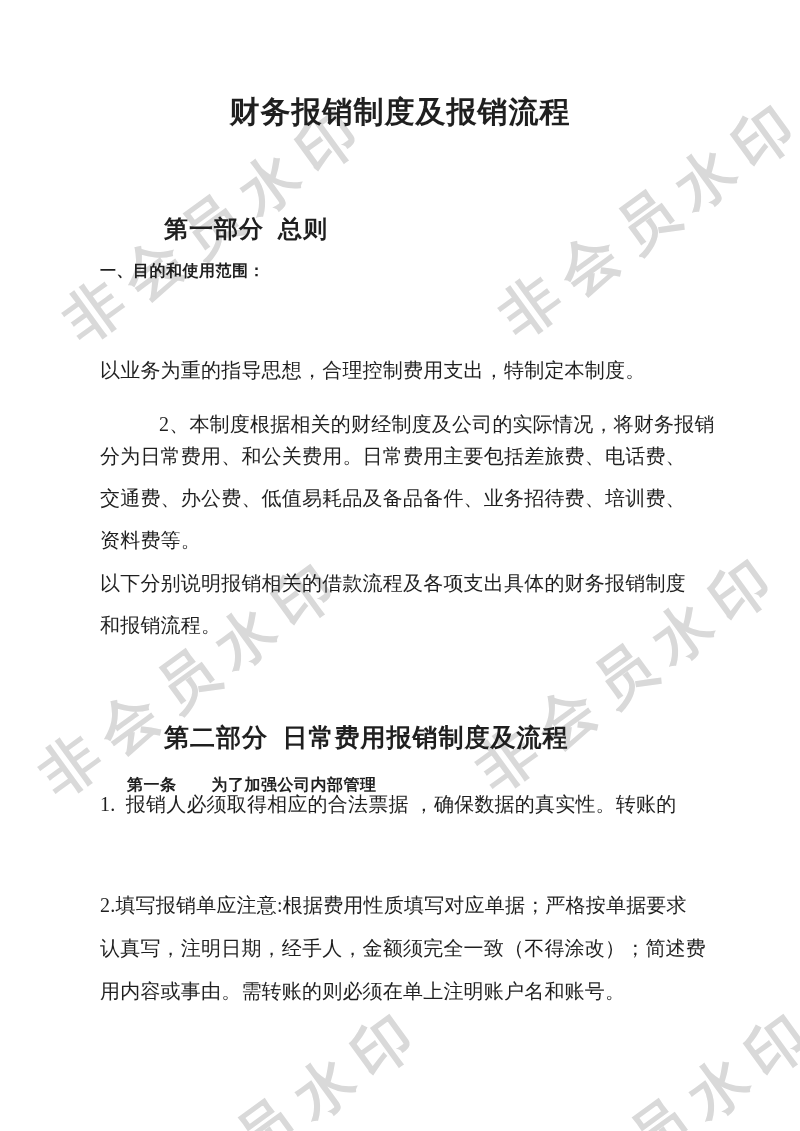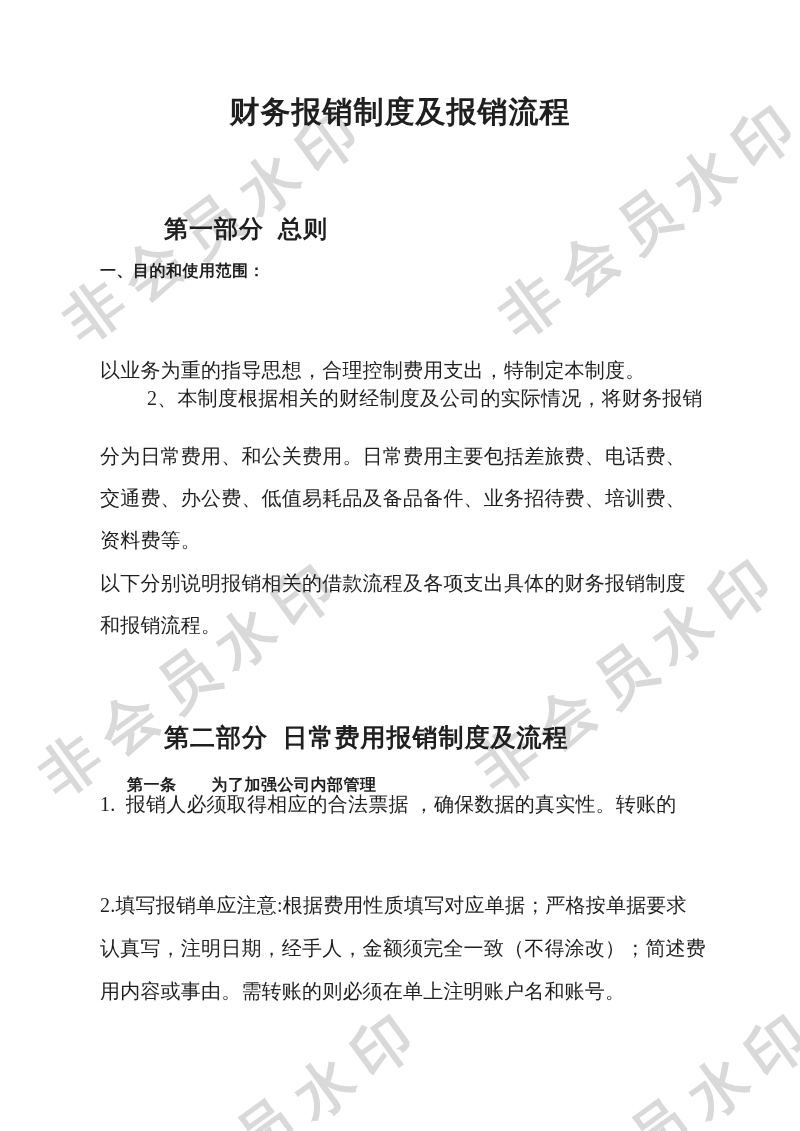--- a/index.html
+++ b/index.html
@@ -52,21 +52,21 @@
   .sh-article{top:756px;}
   .sh-article .article-title{margin-left:35px;}
   .line{
     position:absolute;left:100px;
     font-size:20px;font-weight:400;
     line-height:1.25;white-space:pre;letter-spacing:0.2px;
   }
   .indent{left:147px;}
   .l-p1-1{top:316px;}
   .l-p1-2{top:358px;text-align:right;}
-  .l-p2-1{top:386px;}
+  .l-p2-1{top:412px;margin-left:12px;}
   .l-p2-2{top:444px;}
   .l-p2-3{top:486px;}
   .l-p2-4{top:528px;}
   .l-p3-1{top:571px;}
   .l-p3-2{top:613px;}
   .l-i1-1{top:792px;}
   .l-i1-2{top:834px;}
   .l-i2-1{top:893px;}
   .l-i2-2{top:936px;}
   .l-i2-3{top:979px;}

